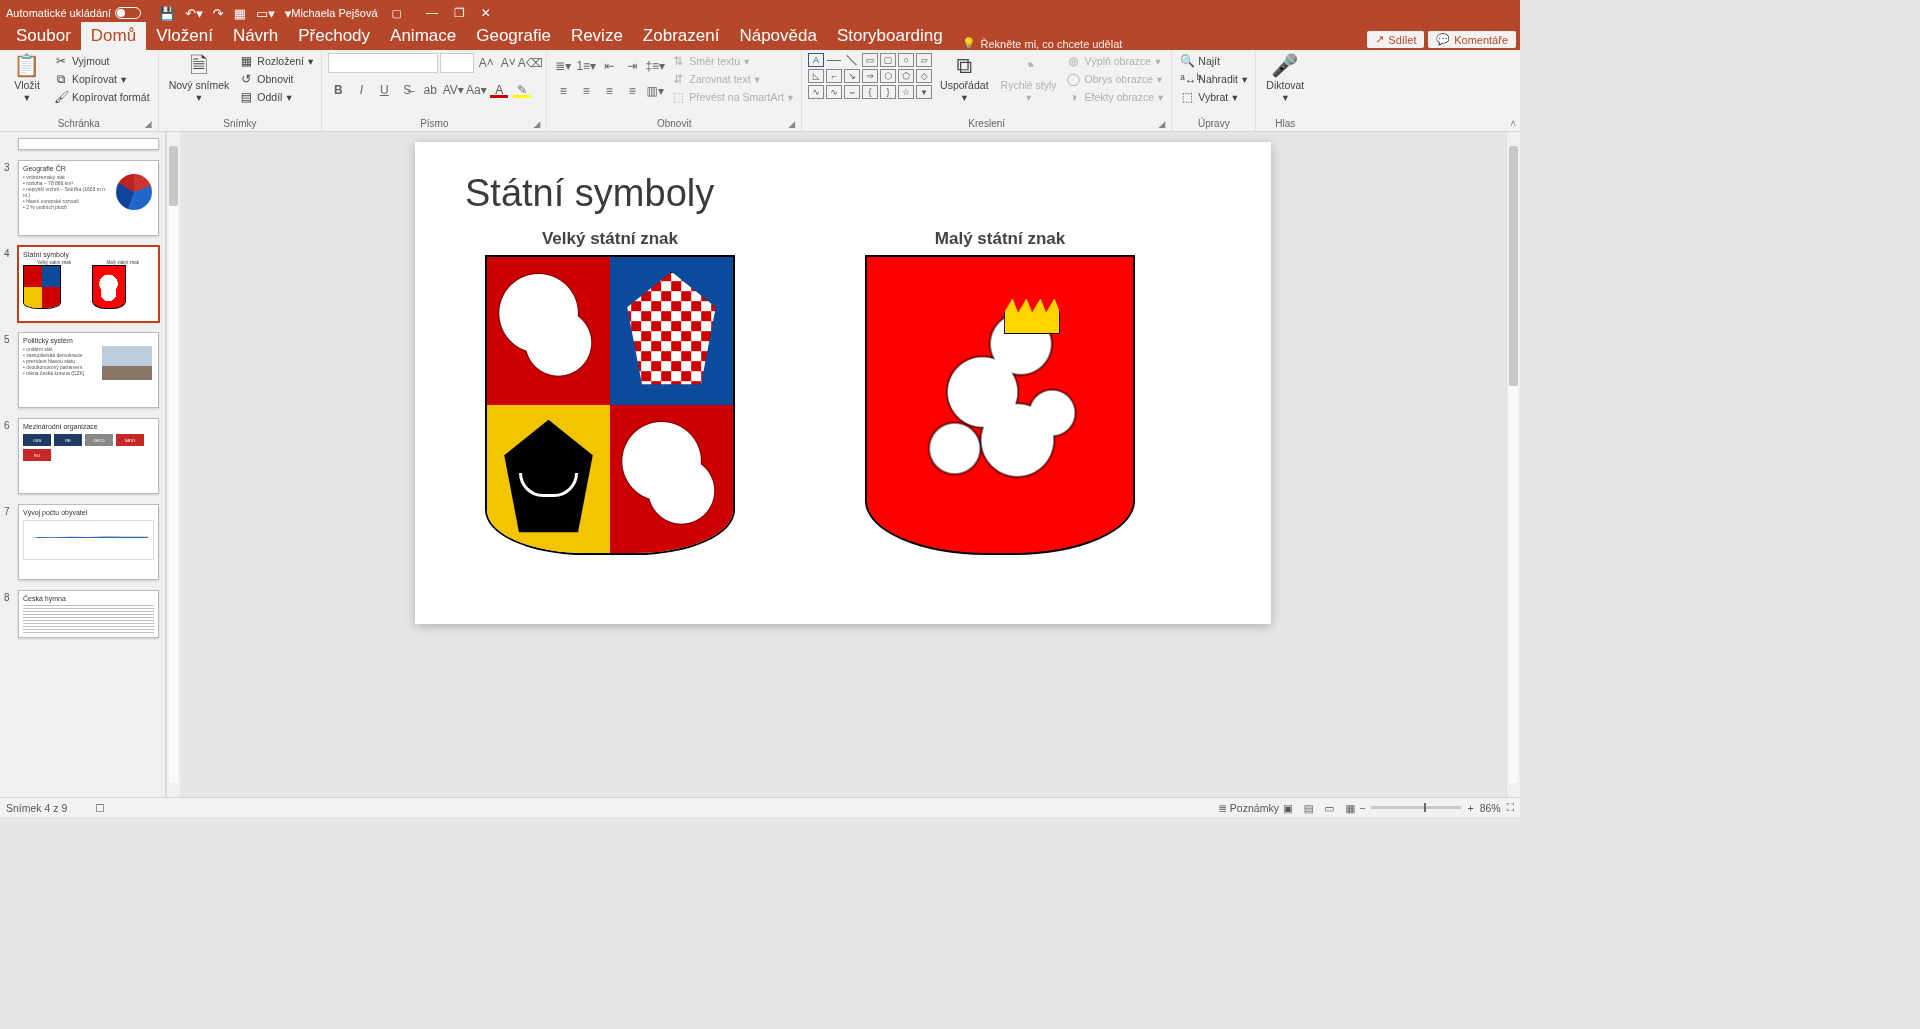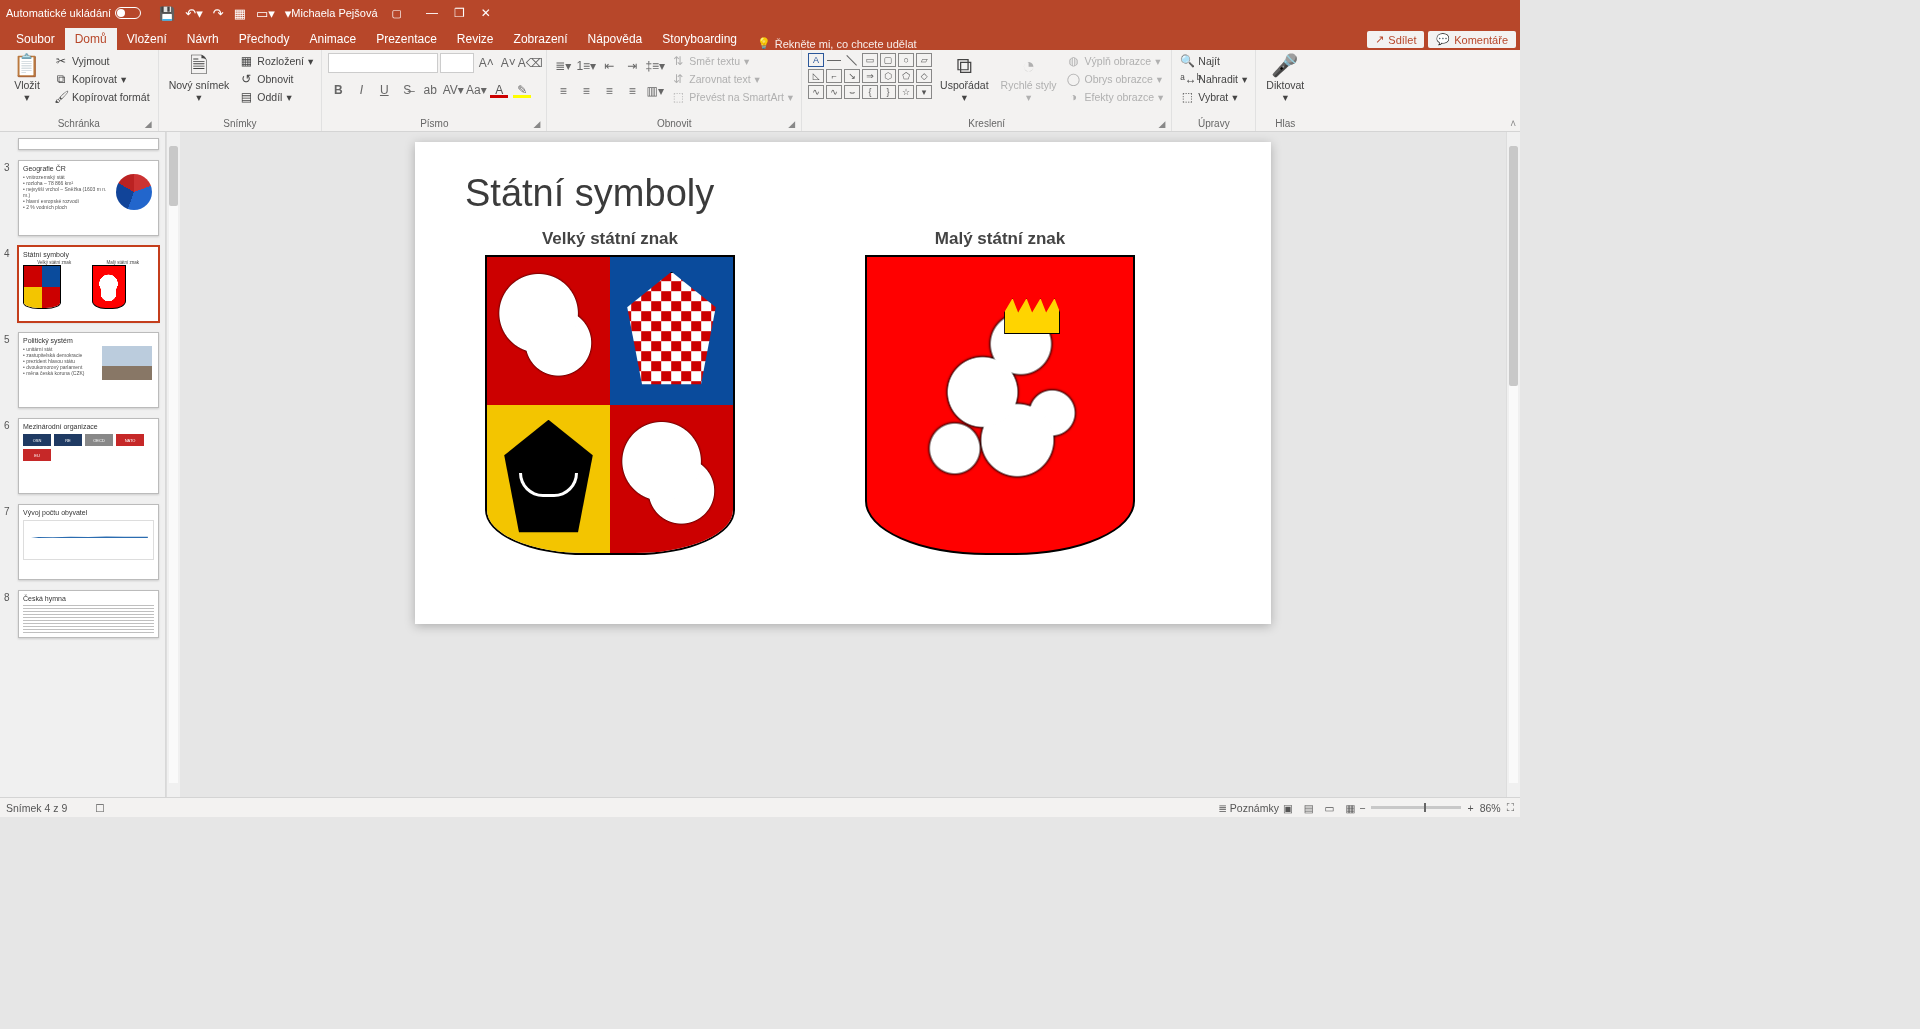--- a/index.html
+++ b/index.html
@@ -12,21 +12,21 @@
 .titlebar .left .toggle { width: 26px; height: 12px; border: 1px solid #fff; border-radius: 6px; position: relative; }
 .titlebar .left .toggle::before { content:''; position:absolute; left:1px; top:1px; width:8px; height:8px; background:#fff; border-radius:50%; }
 .titlebar .qat { display:flex; gap:10px; margin-left:10px; align-items:center; }
 .titlebar .qat span { font-size:13px; cursor:pointer; }
 .titlebar .center { flex:1; text-align:center; font-size:11.5px; }
 .titlebar .right { display:flex; align-items:center; gap:14px; font-size:11px; }
 .titlebar .winbtns { display:flex; gap:16px; margin-left:10px; font-size:12px; }
 
 
 .tabs { height: 24px; background: #B7472A; display: flex; align-items: flex-end; padding-left: 6px; color:#fff; }
-.tabs .tab { padding: 4px 10px; font-size: 12px; cursor:pointer; }
+.tabs .tab { padding: 4px 10px; font-size: 17px; cursor:pointer; }
 .tabs .tab.active { background: #f3f2f1; color:#B7472A; }
 .tabs .tell { flex:0 0 auto; margin-left: 10px; display:flex; align-items:center; gap:4px; opacity:.9; }
 .tabs .spacer { flex:1; }
 .tabs .share, .tabs .comments { background:#f3f2f1; color:#B7472A; margin: 2px 4px 2px 0; padding: 2px 8px; border-radius:2px; font-size:11px; display:flex; align-items:center; gap:4px; }
 
 
 .ribbon { height: 82px; background: #f3f2f1; border-bottom: 1px solid #d4d4d4; display:flex; }
 .group { border-right:1px solid #e1e1e1; padding: 3px 6px 0; display:flex; flex-direction:column; position:relative; }
 .group > .body { flex:1; display:flex; align-items:flex-start; gap:4px; }
 .group > .label { text-align:center; font-size:10px; color:#666; padding:1px 0 2px; position:relative; }
@@ -142,21 +142,21 @@
   </div>
 </div>
 
 <div class="tabs">
   <div class="tab">Soubor</div>
   <div class="tab active">Domů</div>
   <div class="tab">Vložení</div>
   <div class="tab">Návrh</div>
   <div class="tab">Přechody</div>
   <div class="tab">Animace</div>
-  <div class="tab">Prezentace</div>
+  <div class="tab">Geografie</div>
   <div class="tab">Revize</div>
   <div class="tab">Zobrazení</div>
   <div class="tab">Nápověda</div>
   <div class="tab">Storyboarding</div>
   <div class="tell">
     <span>💡</span>
     <span>Řekněte mi, co chcete udělat</span>
   </div>
   <div class="spacer"></div>
   <div class="share">

